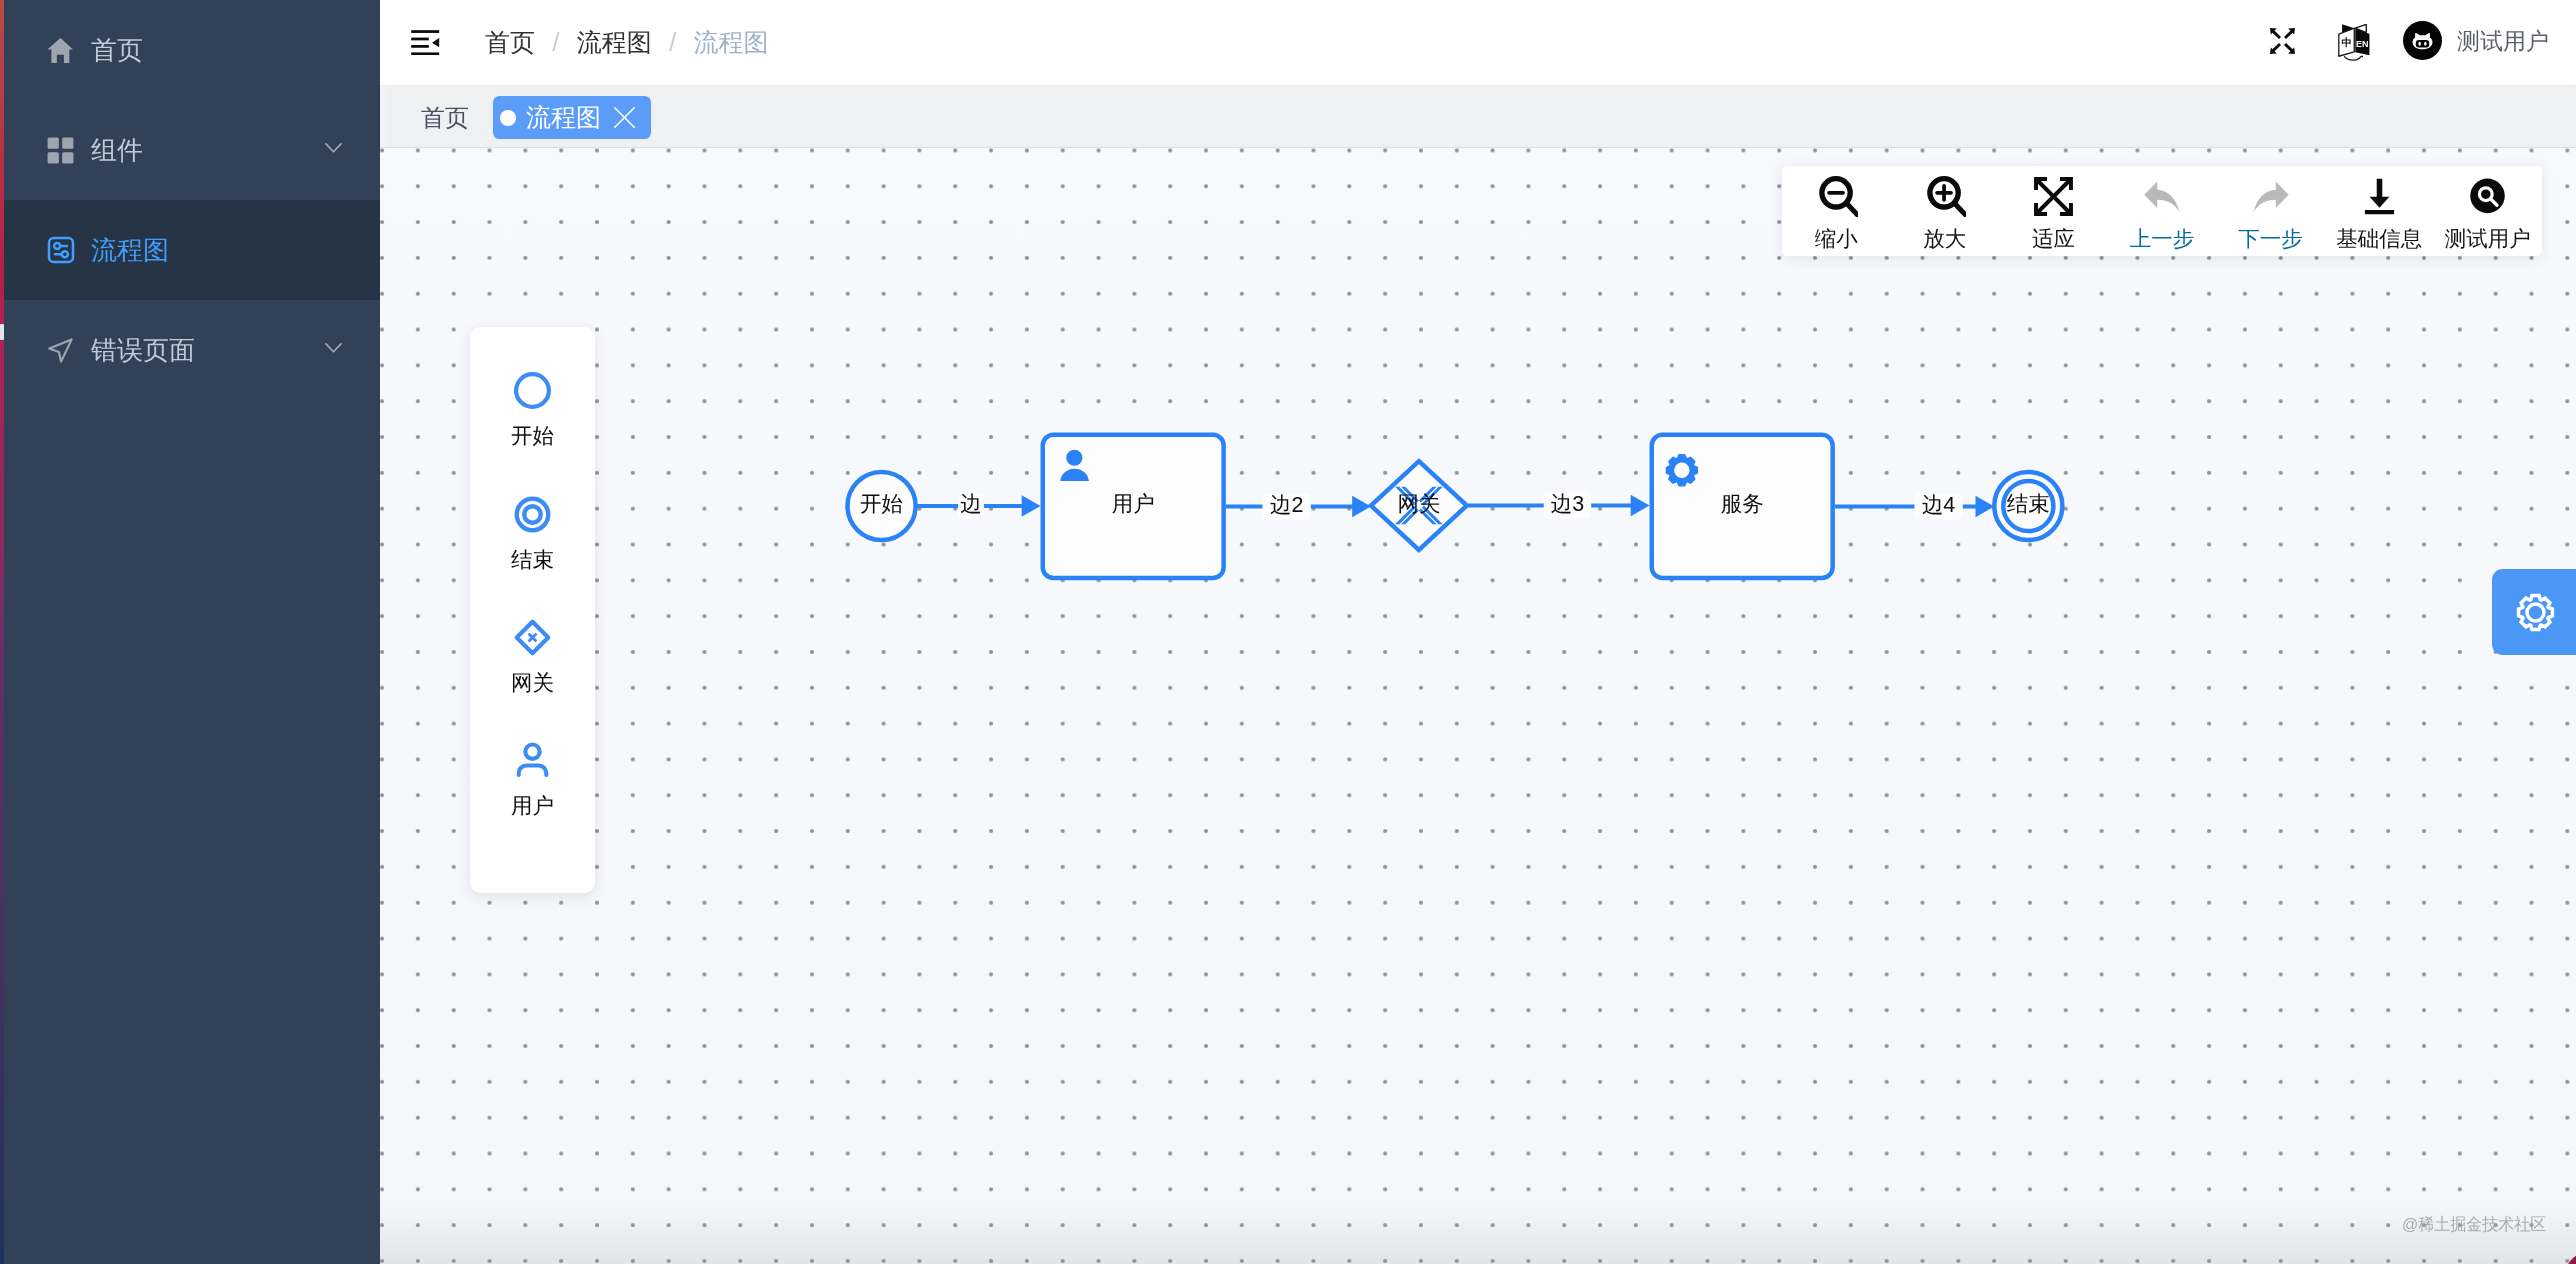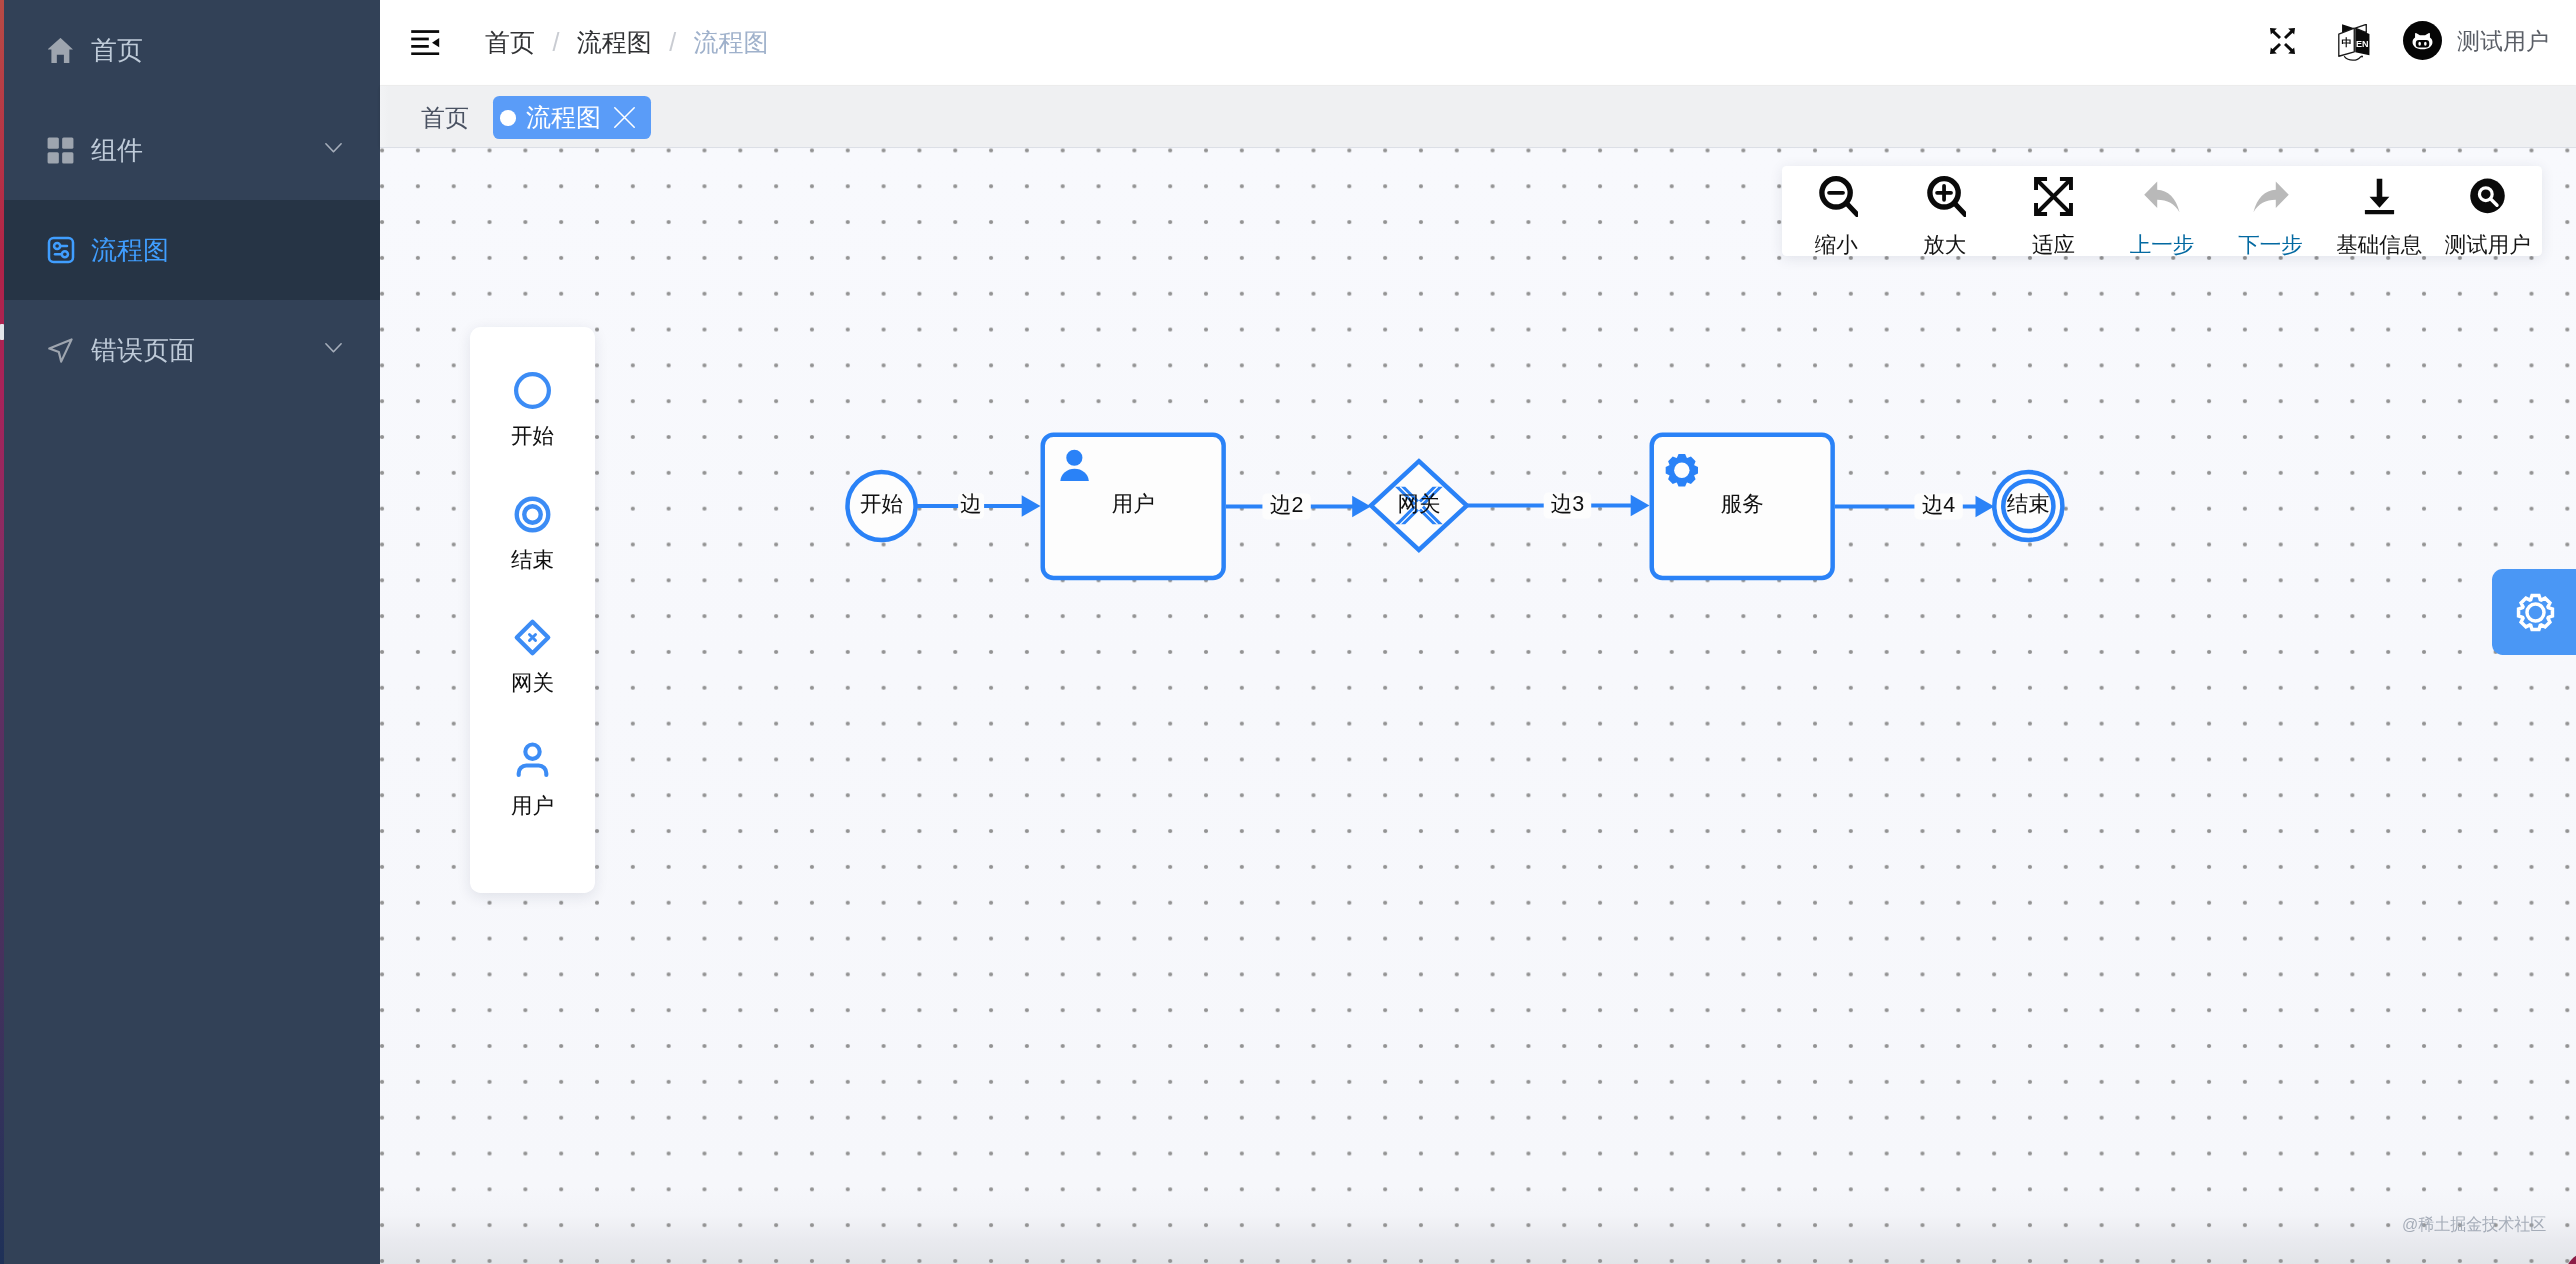--- a/index.html
+++ b/index.html
@@ -52,21 +52,21 @@
 
 
 .canvas{position:absolute;left:0;top:148px;width:2196px;height:1116px;overflow:hidden}
 .dots{position:absolute;left:0;top:0}
 
 
 .flowbar{position:absolute;left:1402px;top:17.5px;width:760px;height:90px;background:#fff;border-radius:4.5px;
   box-shadow:0 2.7px 12.5px 0 rgba(40,50,80,.10);display:flex;align-items:stretch}
 .fb{width:109px;display:flex;flex-direction:column;align-items:center;cursor:pointer;padding-top:9px}
 .fb .fi{height:43px;width:43px;display:flex;align-items:center;justify-content:center}
-.fb .ft{font-size:21.5px;color:#141414;margin-top:17px;white-space:nowrap;line-height:1}
+.fb .ft{font-size:21.5px;color:#141414;margin-top:11px;white-space:nowrap;line-height:1}
 .fb.dis{cursor:default}
 .fb.dis .ft{color:#0369a1}
 
 
 .palette{position:absolute;left:90px;top:179px;width:125px;height:566px;background:#fff;border-radius:10.7px;
   box-shadow:0 3.6px 14.3px 0 rgba(25,35,70,.10)}
 .pitem{position:absolute;left:0;width:125px;display:flex;flex-direction:column;align-items:center;cursor:pointer}
 .pitem:nth-of-type(1){top:42px}.pitem:nth-of-type(2){top:166px}.pitem:nth-of-type(3){top:289px}.pitem:nth-of-type(4){top:412px}
 .pitem .pi{height:43px;display:flex;align-items:center;justify-content:center}
 .pitem .pt{font-size:21.5px;color:#0f0f0f;margin-top:14.3px;line-height:1}

